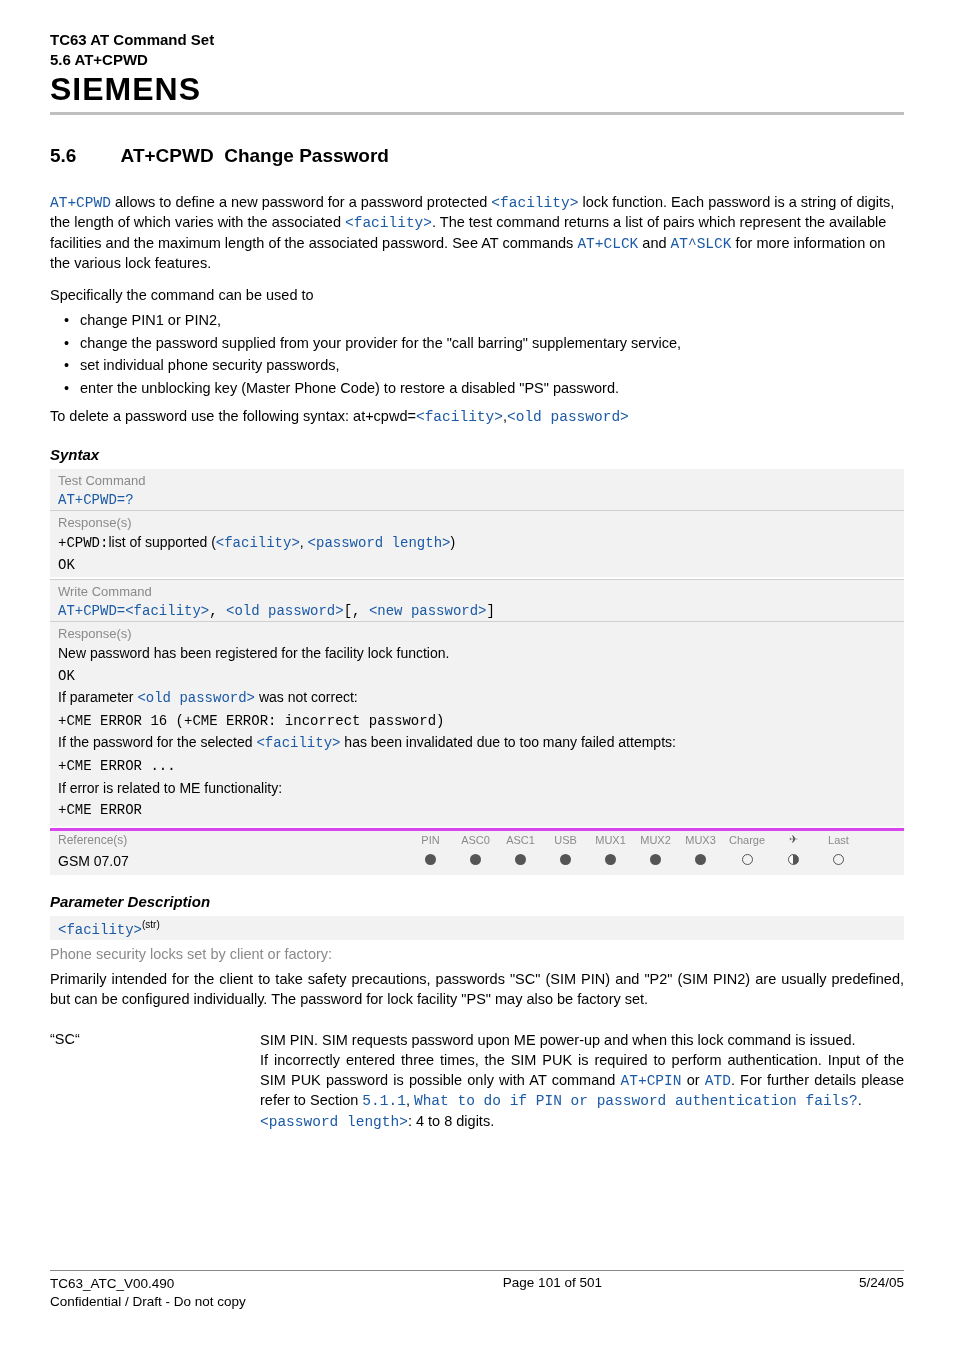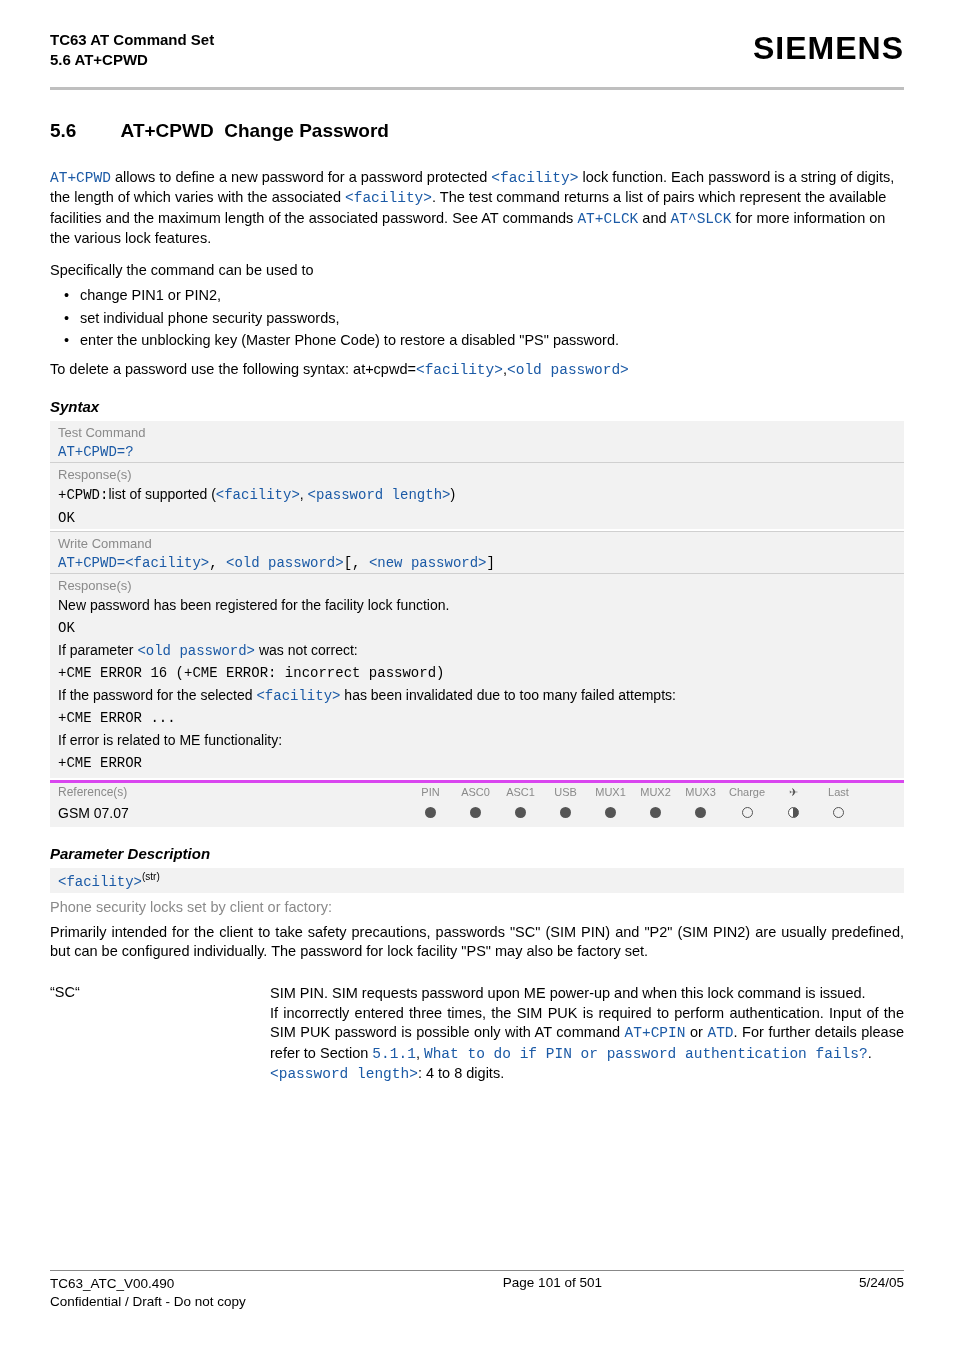--- a/index.html
+++ b/index.html
@@ -6,21 +6,21 @@
   body {
     font-family: Arial, Helvetica, sans-serif;
     font-size: 14px;
     color: #000;
     background: #fff;
     width: 954px;
     margin: 0 auto;
     padding: 0;
   }
   .page { padding: 30px 50px 20px 50px; min-height: 1351px; position: relative; }
-  .hdr { display: flex; justify-content: space-between; align-items: flex-start; padding-bottom: 16px; }
+  .hdr { display: flex; justify-content: space-between; align-items: flex-start; padding-bottom: 4px; flex-direction: column; }
   .hdr-left { font-weight: bold; font-size: 15px; line-height: 1.35; }
   .hdr-sub { font-size: 15px; }
   .brand { font-size: 32px; font-weight: 900; letter-spacing: 1px; font-family: Arial, sans-serif; }
   .rule { border: none; border-top: 3px solid #bfbfbf; margin: 0 0 30px 0; }
   .sec-title { font-size: 19px; font-weight: bold; margin: 18px 0 26px 0; }
   .sec-num { display: inline-block; width: 66px; }
   .body-p { font-size: 14.5px; line-height: 1.35; margin-bottom: 12px; }
   .link { color: #1b5aa6; font-family: Liberation Mono, monospace; }
   .mono { font-family: "Courier New", monospace; }
   .mono-link { font-family: "Courier New", monospace; color: #1b5aa6; }
@@ -44,21 +44,21 @@
   .val-row .ref-l { flex: 0 0 350px; }
   .dot-cell { width: 45px; text-align: center; }
   .dot-cell.w { width: 48px; }
   .dot-full { width: 11px; height: 11px; border-radius: 50%; background: #555; display: inline-block; }
   .dot-empty { width: 11px; height: 11px; border-radius: 50%; border: 1.5px solid #555; display: inline-block; }
   .dot-half { width: 11px; height: 11px; border-radius: 50%; border: 1.5px solid #555; background: linear-gradient(90deg, #fff 50%, #555 50%); display: inline-block; }
   .plane { font-size: 13px; color: #555; }
   .param-box { background: #f2f2f2; padding: 3px 8px; font-family: "Courier New", monospace; font-size: 14px; margin-bottom: 6px; }
   .sup { font-size: 10px; vertical-align: super; font-family: Arial, sans-serif; }
   .gray-intro { color: #8a8a8a; font-size: 14.5px; margin: 4px 0 8px 0; }
-  .param-tbl { display: flex; gap: 10px; margin-top: 22px; }
+  .param-tbl { display: flex; gap: 0; margin-top: 22px; }
   .param-key { flex: 0 0 210px; font-size: 14.5px; }
   .param-val { flex: 1; font-size: 14.5px; line-height: 1.35; text-align: justify; }
   .ftr-rule { border: none; border-top: 1px solid #888; margin-top: 60px; }
   .ftr { display: flex; justify-content: space-between; font-size: 13.5px; padding-top: 4px; }
   .ftr-left { line-height: 1.35; }
   .footer-area { position: absolute; bottom: 40px; left: 50px; right: 50px; }
 </style>
 </head>
 <body>
 
@@ -78,20 +78,21 @@
     <span>AT+CPWD</span>&nbsp;&nbsp;<span>Change Password</span>
   </h2>
 
   <p class="body-p">
     <span class="mono-link">AT+CPWD</span><span> allows to define a new password for a password protected </span><span class="mono-link">&lt;facility&gt;</span><span> lock function. Each password is a string of digits, the length of which varies with the associated </span><span class="mono-link">&lt;facility&gt;</span><span>. The test command returns a list of pairs which represent the available facilities and the maximum length of the associated password. See AT commands </span><span class="mono-link">AT+CLCK</span><span> and </span><span class="mono-link">AT^SLCK</span><span> for more information on the various lock features.</span>
   </p>
 
   <p class="body-p" style="margin-bottom:4px">Specifically the command can be used to</p>
   <ul class="bullets">
     <li>change PIN1 or PIN2,</li>
+    <li>change the password supplied from your provider for the "call barring" supplementary service,</li>
     <li>set individual phone security passwords,</li>
     <li>enter the unblocking key (Master Phone Code) to restore a disabled "PS" password.</li>
   </ul>
   <p class="body-p">
     <span>To delete a password use the following syntax: at+cpwd=</span><span class="mono-link">&lt;facility&gt;</span><span>,</span><span class="mono-link">&lt;old password&gt;</span>
   </p>
 
   <div class="sub-h">Syntax</div>
 
   <div class="box">

